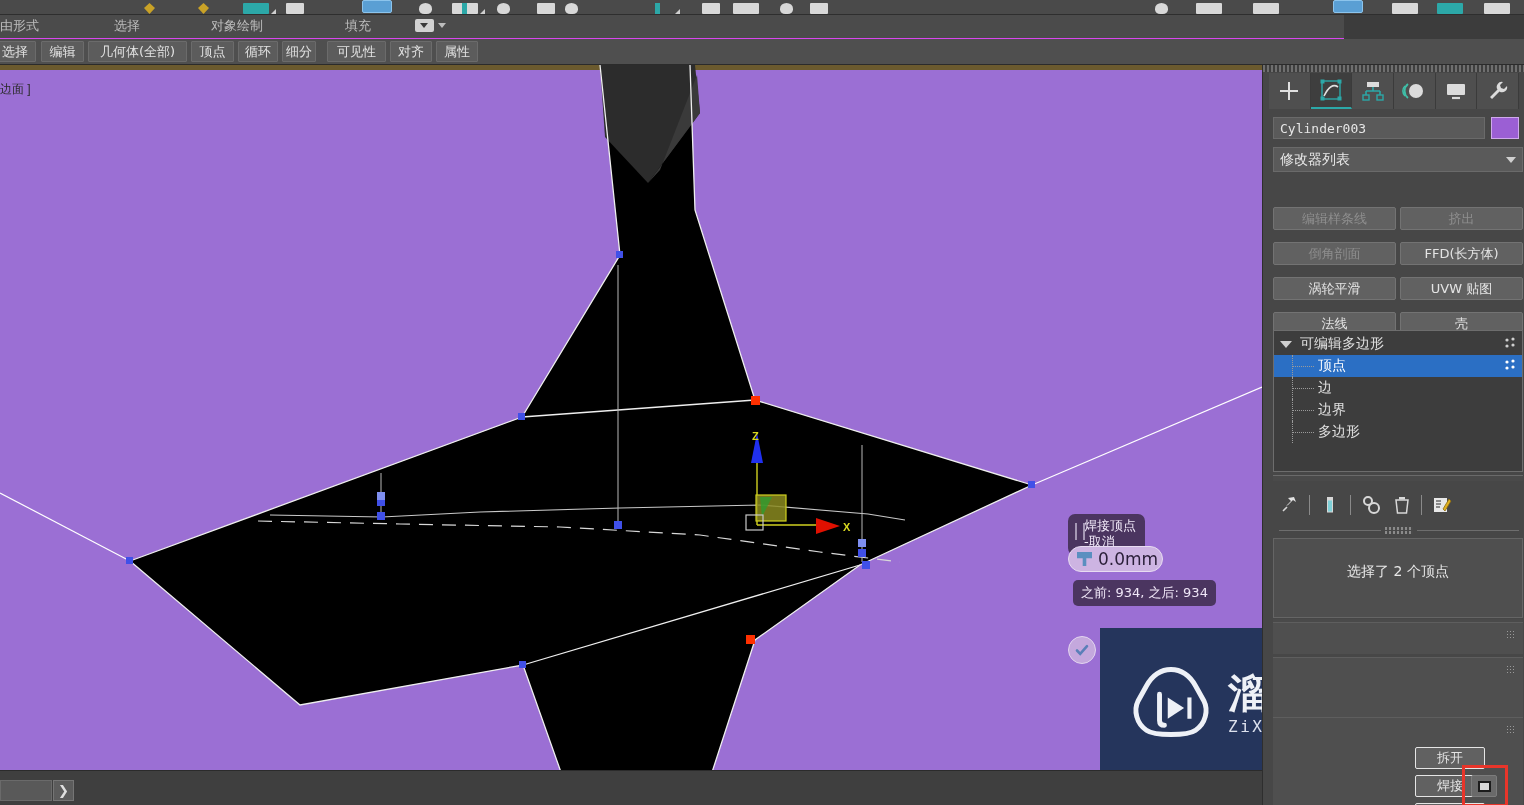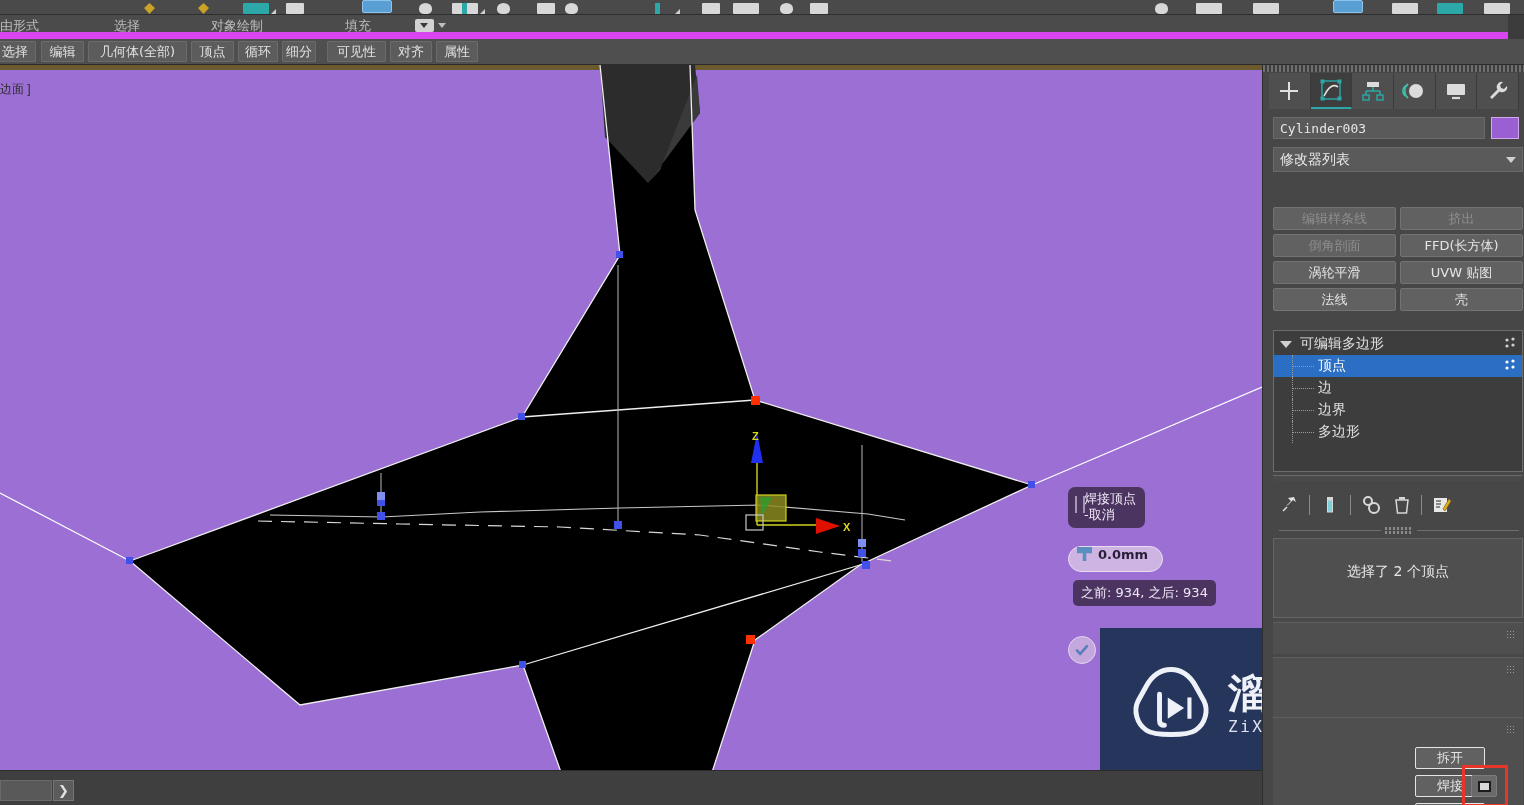--- a/index.html
+++ b/index.html
@@ -31,23 +31,23 @@
     border: 1px solid #8cc4ec; border-radius: 2px;
   }
   .ic-arrow {
     width: 0; height: 0; border-left: 5px solid transparent;
     border-bottom: 5px solid #cfcfcf;
   }
   .ic-circle { width: 13px; height: 11px; background: #d8d8d8; border-radius: 50% 50% 40% 40%; }
   .ic-tealbar { width: 5px; height: 11px; background: #2ca8a8; }
 
   .ribbon-tabs {
-    position: absolute; left: 0; top: 15px; width: 1508px; height: 24px;
+    position: absolute; left: 0; top: 15px; width: 1344px; height: 24px;
     background: #4b4b4b;
-    border-bottom: 7px solid #d946ef;
+    border-bottom: 1px solid #d946ef;
   }
   .rtab {
     position: absolute; top: 2px;
     font-size: 13px; color: #bdbdbd;
     white-space: nowrap;
   }
   .rtab-caret {
     position: absolute; top: 4px;
     display: flex; align-items: center; gap: 4px;
   }
@@ -90,37 +90,37 @@
     white-space: nowrap;
   }
   .vp-top-strip {
     position: absolute; left: 0; top: 0; width: 100%; height: 5px;
     background: #6b5a2e;
   }
   #vp-svg { position: absolute; left: 0; top: 0; }
 
   
   .caddy-title {
-    position: absolute; left: 1068px; top: 487px;
+    position: absolute; left: 1068px; top: 514px;
     background: #4b3560; border-radius: 7px;
     padding: 4px 9px 5px 16px;
     color: #f0e8f8; font-size: 13px; line-height: 16px;
     white-space: pre-line;
   }
   .caddy-title::before {
     content: ""; position: absolute; left: 7px; top: 9px;
     width: 6px; height: 17px;
     border-left: 2px solid #a598b5; border-right: 2px solid #a598b5;
   }
   .caddy-spin {
     position: absolute; left: 1068px; top: 546px;
     width: 95px; height: 26px;
     background: #cdb4e2; border: 1px solid #e8dcf2; border-radius: 13px;
-    display: flex; align-items: flex-start; gap: 6px; padding-left: 8px;
-    color: #2a1f38; font-size: 13px; font-weight: bold;
+    display: flex; align-items: center; gap: 6px; padding-left: 8px;
+    color: #2a1f38; font-size: 17px;
   }
   .spin-icon {
     width: 15px; height: 14px; background: #5a8fc0;
     clip-path: polygon(0 0,100% 0,100% 45%,62% 45%,62% 100%,38% 100%,38% 45%,0 45%);
   }
   .caddy-info {
     position: absolute; left: 1073px; top: 580px;
     background: #4b3560; border-radius: 5px;
     padding: 4px 8px;
     color: #efe6f7; font-size: 13px; white-space: nowrap;
@@ -197,21 +197,21 @@
   }
   .cp-modlist .tri {
     width: 0; height: 0; border-left: 5px solid transparent;
     border-right: 5px solid transparent; border-top: 6px solid #d0d0d0;
   }
 
   .mod-grid {
     position: absolute; left: 10px; top: 142px;
     width: 250px;
     display: grid; grid-template-columns: 1fr 1fr;
-    gap: 4px 4px;
+    gap: 12px 4px;
   }
   .mod-btn {
     height: 23px; background: #616161; border: 1px solid #737373;
     border-radius: 2px;
     display: flex; align-items: center; justify-content: center;
     font-size: 13px; color: #e4e4e4;
   }
   .mod-btn.dim { color: #8e8e8e; }
 
   .stack-box {

